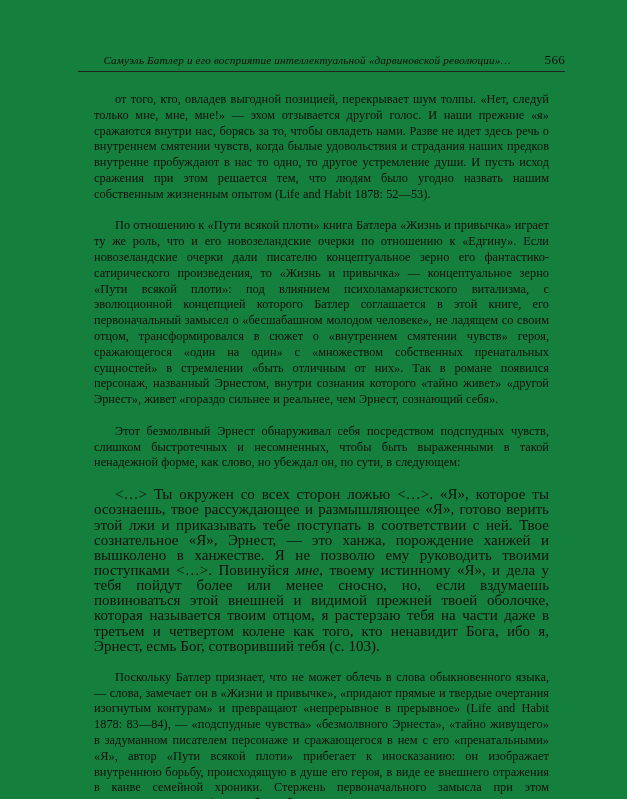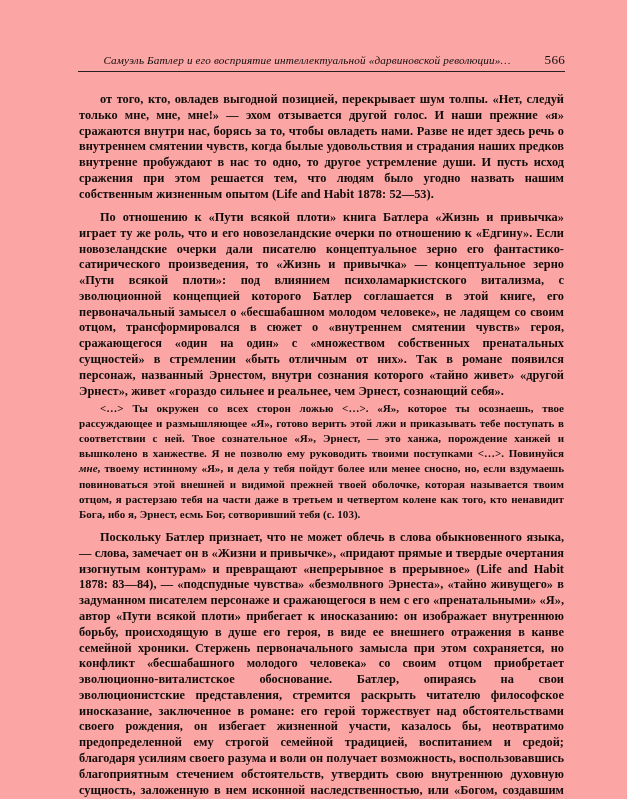--- a/index.html
+++ b/index.html
@@ -5,21 +5,21 @@
 <style>
   html, body {
     margin: 0;
     padding: 0;
     background: #ffffff;
   }
   .page {
     position: relative;
     width: 627px;
     height: 799px;
-    background: #fca5a5;
+    background: #15803d;
     overflow: hidden;
     font-family: "Liberation Serif", "DejaVu Serif", serif;
     color: #100d0b;
   }
   .content {
     position: absolute;
     left: 78px;
     top: 52px;
     width: 487px;
   }
@@ -46,35 +46,34 @@
     letter-spacing: 0.2px;
   }
   .rule {
     height: 1px;
     background: #26211e;
     width: 100%;
     margin: 0 0 20px 0;
   }
   
   p {
-    margin: 1px;
+    margin: 16px;
     font-size: 12.35px;
     line-height: 15.78px;
     text-align: justify;
     text-indent: 21px;
     hyphens: manual;
     letter-spacing: 0.02px;
     word-spacing: 0.1px;
-    font-weight: bold;
   }
   p + p {
     margin-top: 7.5px;
   }
   p.quote {
-    font-size: 11px;
+    font-size: 15px;
     line-height: 15.15px;
     margin-top: 1.5px;
     text-indent: 21px;
   }
   p.after-quote {
     margin-top: 8px;
   }
   i, .ital { font-style: italic; }
 </style>
 </head>
@@ -87,19 +86,20 @@
       <span class="runhead-title">Самуэль Батлер и его восприятие интеллектуальной «дарвиновской революции»…</span>
       <span class="runhead-folio">566</span>
     </div>
 
     <div class="rule"></div>
 
     <p>от того, кто, овладев выгодной позицией, перекрывает шум толпы. «Нет, следуй только мне, мне, мне!» — эхом отзывается другой голос. И наши прежние «я» сражаются внутри нас, борясь за то, чтобы овладеть нами. Разве не идет здесь речь о внутреннем смятении чувств, когда былые удовольствия и страдания наших предков внутренне пробуждают в нас то одно, то другое устремление души. И пусть исход сражения при этом решается тем, что людям было угодно назвать нашим собственным жизненным опытом (Life and Habit 1878: 52—53).</p>
 
     <p>По отношению к «Пути всякой плоти» книга Батлера «Жизнь и привычка» играет ту же роль, что и его новозеландские очерки по отношению к «Едгину». Если новозеландские очерки дали писателю концептуальное зерно его фантастико-сатирического произведения, то «Жизнь и привычка» — концептуальное зерно «Пути всякой плоти»: под влиянием психоламаркистского витализма, с эволюционной концепцией которого Батлер соглашается в этой книге, его первоначальный замысел о «бесшабашном молодом человеке», не ладящем со своим отцом, трансформировался в сюжет о «внутреннем смятении чувств» героя, сражающегося «один на один» с «множеством собственных пренатальных сущностей» в стремлении «быть отличным от них». Так в романе появился персонаж, названный Эрнестом, внутри сознания которого «тайно живет» «другой Эрнест», живет «гораздо сильнее и реальнее, чем Эрнест, сознающий себя».</p>
 
+    <p>Этот безмолвный Эрнест обнаруживал себя посредством подспудных чувств, слишком быстротечных и несомненных, чтобы быть выраженными в такой ненадежной форме, как слово, но убеждал он, по сути, в следующем:</p>
 
     <p class="quote"><span>&lt;…&gt; Ты окружен со всех сторон ложью &lt;…&gt;. «Я», которое ты осознаешь, твое рассуждающее и размышляющее «Я», готово верить этой лжи и приказывать тебе поступать в соответствии с ней. Твое сознательное «Я», Эрнест, — это ханжа, порождение ханжей и вышколено в ханжестве. Я не позволю ему руководить твоими поступками &lt;…&gt;. Повинуйся </span><i>мне</i><span>, твоему истинному «Я», и дела у тебя пойдут более или менее сносно, но, если вздумаешь повиноваться этой внешней и видимой прежней твоей оболочке, которая называется твоим отцом, я растерзаю тебя на части даже в третьем и четвертом колене как того, кто ненавидит Бога, ибо я, Эрнест, есмь Бог, сотворивший тебя (с. 103).</span></p>
 
     <p class="after-quote">Поскольку Батлер признает, что не может облечь в слова обыкновенного языка, — слова, замечает он в «Жизни и привычке», «придают прямые и твердые очертания изогнутым контурам» и превращают «непрерывное в прерывное» (Life and Habit 1878: 83—84), — «подспудные чувства» «безмолвного Эрнеста», «тайно живущего» в задуманном писателем персонаже и сражающегося в нем с его «пренатальными» «Я», автор «Пути всякой плоти» прибегает к иносказанию: он изображает внутреннюю борьбу, происходящую в душе его героя, в виде ее внешнего отражения в канве семейной хроники. Стержень первоначального замысла при этом сохраняется, но конфликт «бесшабашного молодого человека» со своим отцом приобретает эволюционно-виталистское обоснование. Батлер, опираясь на свои эволюционистские представления, стремится раскрыть читателю философское иносказание, заключенное в романе: его герой торжествует над обстоятельствами своего рождения, он избегает жизненной участи, казалось бы, неотвратимо предопределенной ему строгой семейной традицией, воспитанием и средой; благодаря усилиям своего разума и воли он получает возможность, воспользовавшись благоприятным стечением обстоятельств, утвердить свою внутреннюю духовную сущность, заложенную в нем исконной наследственностью, или «Богом, создавшим его» (в соответствии с терминологией писателя, переложившего понятия своего психоламаркистского витализма в теологические категории в серии статей «Бог известный и Бог неизвестный» (Examiner. 1879. May 24 — July 26)). Так в понимании Батлера совершается «путь всякой плоти» — всеобщая эволюция на манер Ламарка.</p>
 
   </div>
 </div>
 
 </body></html>

